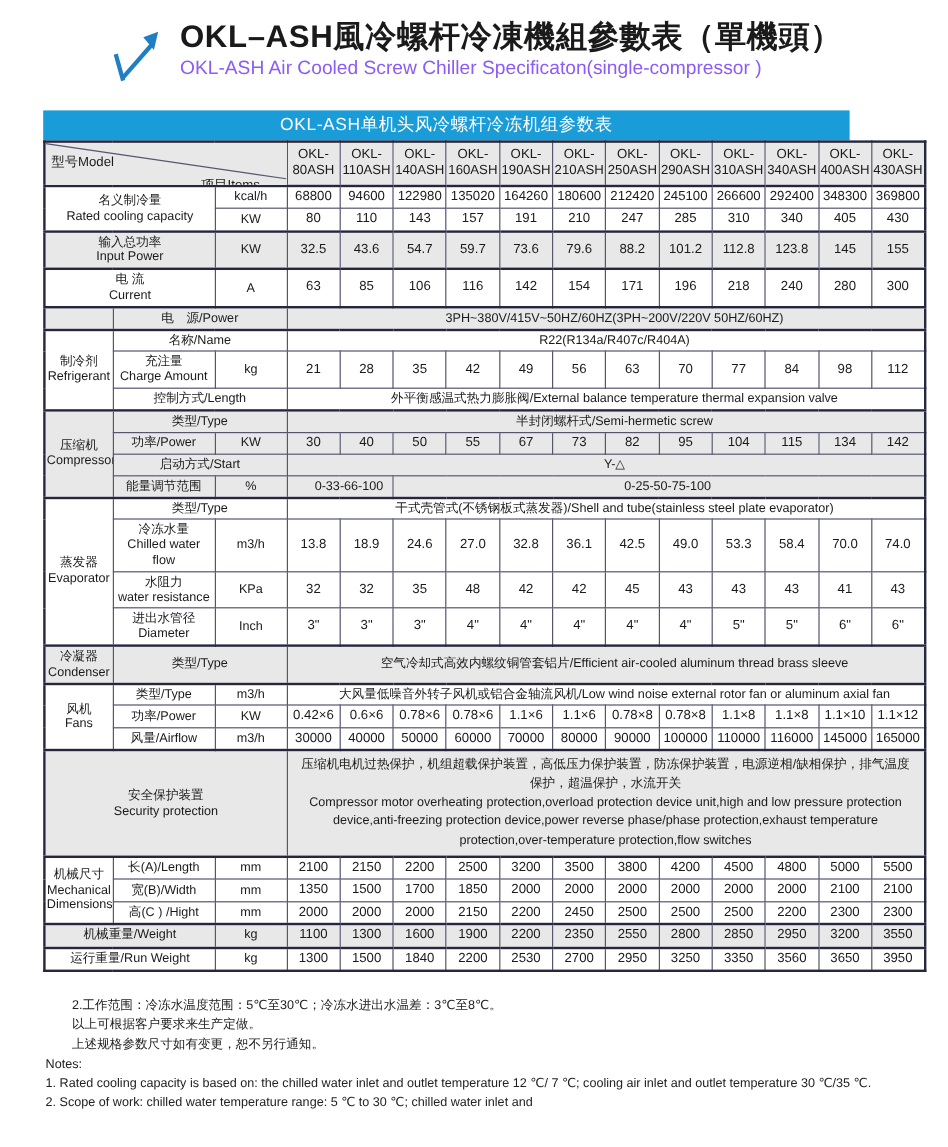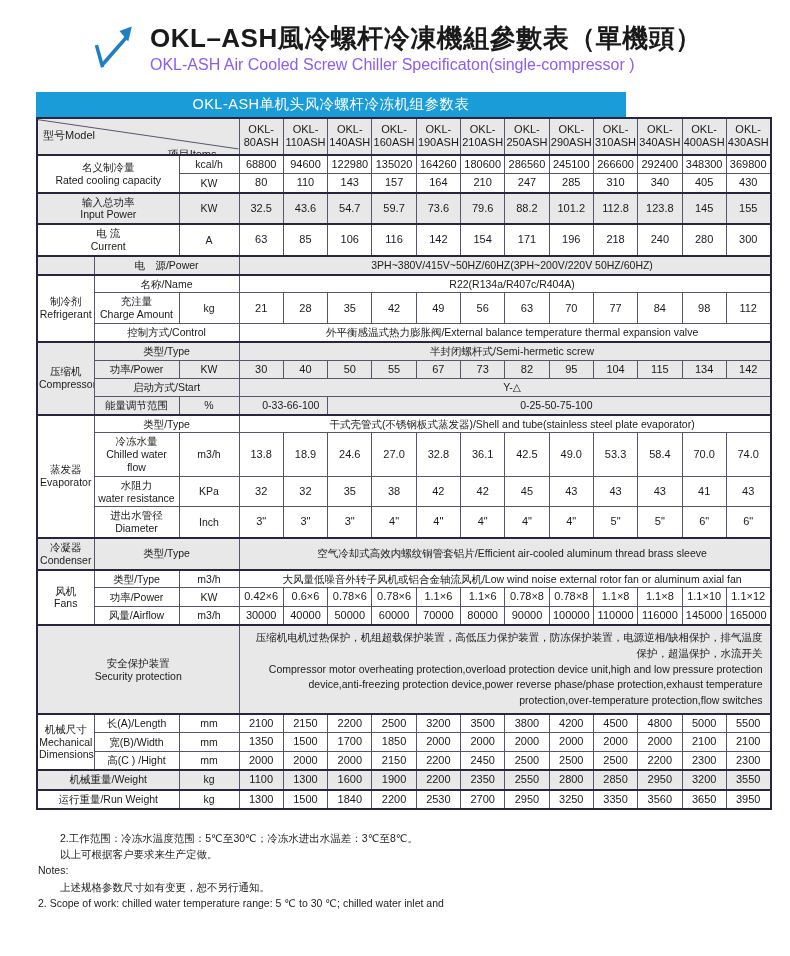--- a/index.html
+++ b/index.html
@@ -5,38 +5,38 @@
   :root{
     --banner-bg:#199cd8; --logo-blue:#1e7fc4; --row-gray:#e8e8e8;
     --border-dark:#26263e; --border-mid:#55566e; --border-light:#a2a2b4;
     --ink:#1a1a1a;
   }
   *{box-sizing:border-box;}
   html,body{margin:0;padding:0;background:#fff;}
   body{width:790px;height:956px;overflow:hidden;font-family:"Liberation Sans","DejaVu Sans",sans-serif;color:var(--ink);}
   .page{width:790px;height:956px;position:relative;}
 
-  .masthead{display:flex;align-items:flex-end;gap:12px;padding:14px 0 0 92px;}
+  .masthead{display:flex;align-items:flex-start;gap:12px;padding:14px 0 0 92px;}
   .logo{width:46px;height:56px;flex:0 0 auto;margin-top:4px;}
   .titles h1{margin:0;font-size:26px;font-weight:600;letter-spacing:.5px;line-height:1.25;}
   .titles .sub{font-size:16px;font-weight:400;margin-top:2px;color:#8b5cf6;}
 
-  .banner{margin:18px 0 0 36px;width:590px;height:25px;line-height:25px;background:var(--banner-bg);
+  .banner{margin:18px 0 0 36px;width:672px;height:25px;line-height:25px;background:var(--banner-bg);
           color:#fff;text-align:center;font-size:14.5px;font-weight:500;letter-spacing:.5px;}
 
   table.spec{margin-left:36px;width:734px;border-collapse:collapse;table-layout:fixed;
              border:2px solid var(--border-dark);font-size:10.5px;}
   .spec td{border:1px solid var(--border-mid);text-align:center;vertical-align:middle;
            padding:2px 1px;line-height:1.22;overflow:hidden;}
   .spec thead td{padding:4px 1px;font-size:11px;}
   .spec td.val{font-size:11px;}
   .spec td.span{font-size:10.5px;padding-left:16px;}
   .spec td.unit{font-size:10.5px;margin-top:24px;}
   .spec td.sec{font-size:10.5px;}
-  .spec td.long{text-align:right;padding:4px 7px;line-height:1.5;white-space:pre-line;font-size:10.5px;}
+  .spec td.long{text-align:center;padding:4px 7px;line-height:1.5;white-space:pre-line;font-size:10.5px;}
   .spec tr.g td{background:var(--row-gray);}
   .spec thead tr td{background:var(--row-gray);}
   .spec tr.sect td{border-top:2px solid var(--border-dark);}
   .spec tr.sub td{border-top:1px solid var(--border-light);}
 
   td.corner{position:relative;padding:0;}
   td.corner svg{position:absolute;inset:0;width:100%;height:100%;}
   td.corner .c-model{position:absolute;left:5px;top:50%;transform:translateY(-50%);font-size:11px;text-align:right;}
   td.corner .c-items{position:absolute;right:22px;top:50%;transform:translateY(-50%);font-size:11px;margin-top:19px;}
 
@@ -96,34 +96,34 @@
     <tbody>
         <tr class="sect">
           <td colspan="2" rowspan="2" class="lbl">名义制冷量<br>Rated cooling capacity</td>
           <td class="unit">kcal/h</td>
           <td class="val">68800</td>
           <td class="val">94600</td>
           <td class="val">122980</td>
           <td class="val">135020</td>
           <td class="val">164260</td>
           <td class="val">180600</td>
-          <td class="val">286560</td>
+          <td class="val">212420</td>
           <td class="val">245100</td>
           <td class="val">266600</td>
           <td class="val">292400</td>
           <td class="val">348300</td>
           <td class="val">369800</td>
         </tr>
         <tr class=" sub">
           <td class="unit">KW</td>
           <td class="val">80</td>
           <td class="val">110</td>
           <td class="val">143</td>
           <td class="val">157</td>
-          <td class="val">164</td>
+          <td class="val">191</td>
           <td class="val">210</td>
           <td class="val">247</td>
           <td class="val">285</td>
           <td class="val">310</td>
           <td class="val">340</td>
           <td class="val">405</td>
           <td class="val">430</td>
         </tr>
         <tr class="g sect">
           <td colspan="2" class="lbl">输入总功率<br>Input Power</td>
@@ -177,21 +177,21 @@
           <td class="val">49</td>
           <td class="val">56</td>
           <td class="val">63</td>
           <td class="val">70</td>
           <td class="val">77</td>
           <td class="val">84</td>
           <td class="val">98</td>
           <td class="val">112</td>
         </tr>
         <tr class=" sub">
-          <td colspan="2" class="lbl">控制方式/Control</td>
+          <td colspan="2" class="lbl">控制方式/Length</td>
           <td colspan="12" class="span">外平衡感温式热力膨胀阀/External balance temperature thermal expansion valve</td>
         </tr>
         <tr class="g sect">
           <td rowspan="4" class="sec">压缩机<br>Compressor</td>
           <td colspan="2" class="lbl">类型/Type</td>
           <td colspan="12" class="span">半封闭螺杆式/Semi-hermetic screw</td>
         </tr>
         <tr class="g  sub">
           <td class="lbl">功率/Power</td>
           <td class="unit">KW</td>
@@ -238,21 +238,21 @@
           <td class="val">58.4</td>
           <td class="val">70.0</td>
           <td class="val">74.0</td>
         </tr>
         <tr class=" sub">
           <td class="lbl">水阻力<br>water resistance</td>
           <td class="unit">KPa</td>
           <td class="val">32</td>
           <td class="val">32</td>
           <td class="val">35</td>
-          <td class="val">38</td>
+          <td class="val">48</td>
           <td class="val">42</td>
           <td class="val">42</td>
           <td class="val">45</td>
           <td class="val">43</td>
           <td class="val">43</td>
           <td class="val">43</td>
           <td class="val">41</td>
           <td class="val">43</td>
         </tr>
         <tr class=" sub">
@@ -398,18 +398,19 @@
           <td class="val">3560</td>
           <td class="val">3650</td>
           <td class="val">3950</td>
         </tr>
       </tbody>
   </table>
 
   <section class="notes">
       <div class="note ind">2.工作范围：冷冻水温度范围：5℃至30℃；冷冻水进出水温差：3℃至8℃。</div>
       <div class="note ind">以上可根据客户要求来生产定做。</div>
+      <div class="note ind">上述规格参数尺寸如有变更，恕不另行通知。</div>
       <div class="note">Notes:</div>
-      <div class="note ind">上述规格参数尺寸如有变更，恕不另行通知。</div>
+      <div class="note">1. Rated cooling capacity is based on: the chilled water inlet and outlet temperature 12 ℃/ 7 ℃; cooling air inlet and outlet temperature 30 ℃/35 ℃.</div>
       <div class="note">2. Scope of work: chilled water temperature range: 5 ℃ to 30 ℃; chilled water inlet and</div>
     </section>
 
 </div>
 
 </body></html>

